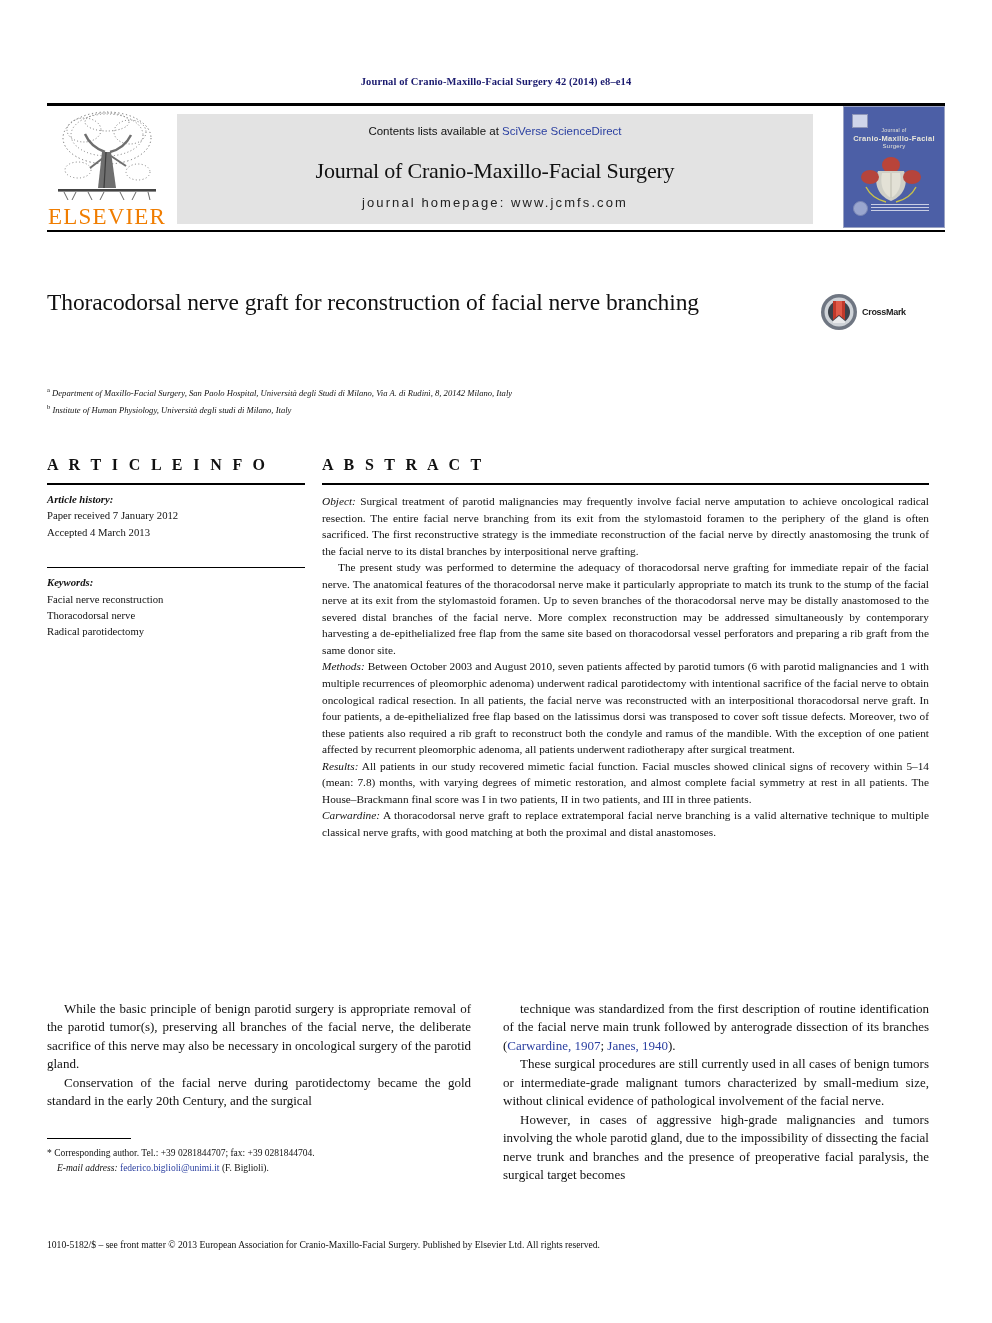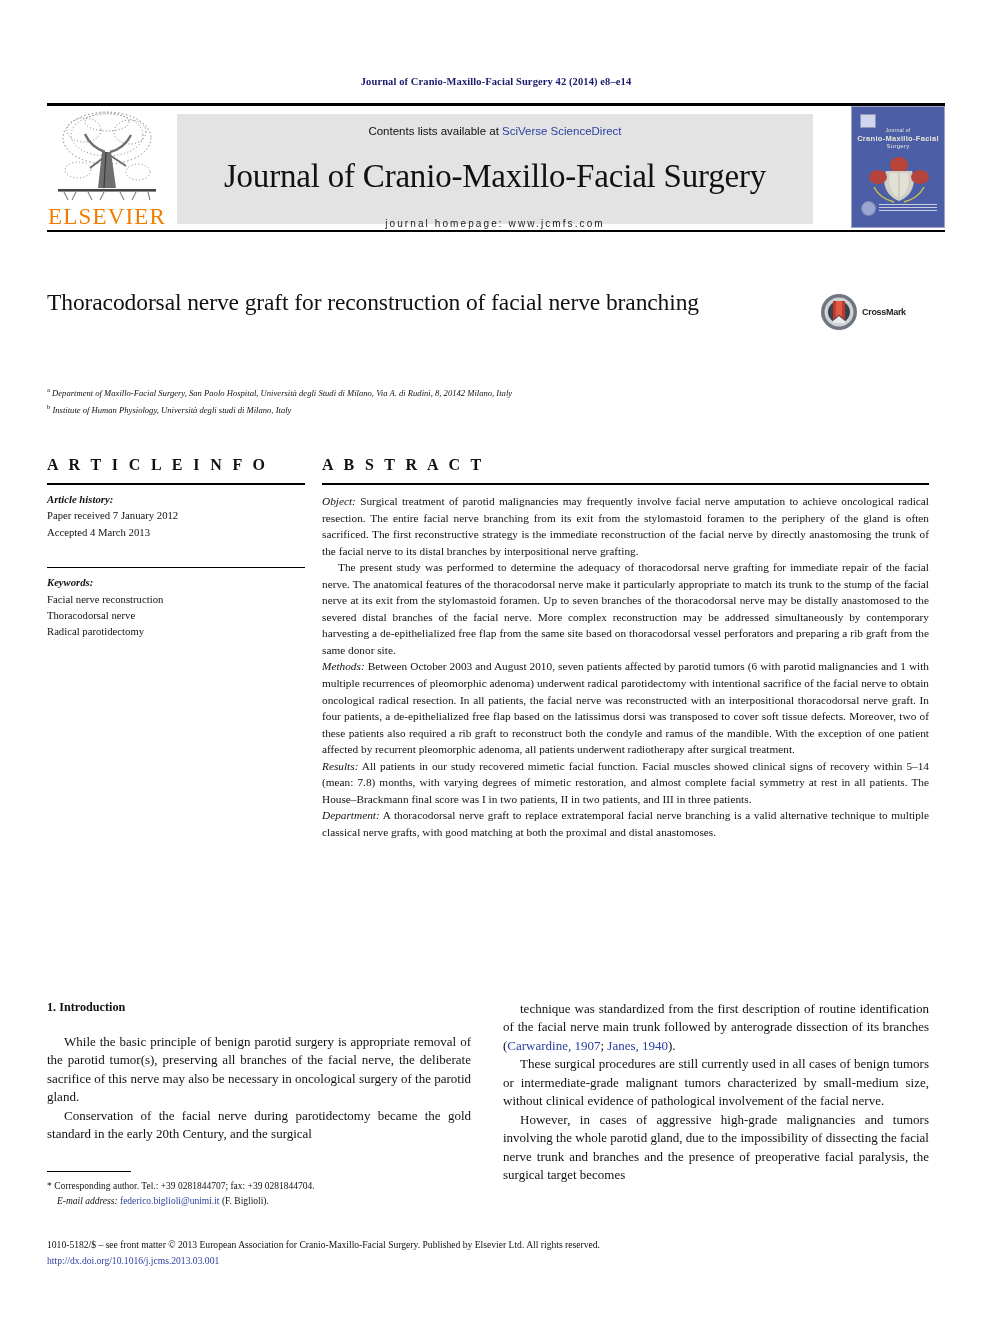--- a/index.html
+++ b/index.html
@@ -50,33 +50,33 @@
   }
   .banner-top {
     margin-top: 11px;
     font-family: "Liberation Sans", sans-serif;
     font-size: 11.5px; color: #111;
   }
   .banner-top .sd { color: #2a3fa0; }
   .banner-title {
     margin-top: 21px;
     font-family: "Liberation Serif", serif;
-    font-size: 33px; color: #111; letter-spacing: -0.2px;
+    font-size: 22px; color: #111; letter-spacing: -0.2px;
   }
   .banner-home {
-    margin-top: 23px;
+    margin-top: 11px;
     font-family: "Liberation Sans", sans-serif;
-    font-size: 10px; letter-spacing: 2.1px; color: #222;
+    font-size: 13px; letter-spacing: 2.1px; color: #222;
   }
   .cover {
     position: absolute; left: 790px; top: 0px; width: 108px; height: 124px;
     display: flex; align-items: flex-start; justify-content: flex-end;
   }
   .cover-img {
-    width: 94px; height: 122px;
+    width: 102px; height: 122px;
     background: #4c5fa6;
     border: 1px solid #9aa3c4;
     position: relative; overflow: hidden;
   }
   .cv-badge {
     position: absolute; left: 8px; top: 7px; width: 16px; height: 14px;
     background: #cfd5ea; border: 1px solid #8d95b8;
   }
   .cv-t1, .cv-t2, .cv-t3 {
     position: absolute; width: 100%; text-align: center;
@@ -305,27 +305,26 @@
 
   <div class="abs-col">
     <div class="sec-head">A B S T R A C T</div>
     <div class="hr-thick"></div>
     <div class="abstract">
       <div id="abstract-paragraphs">
           <p><i>Object:</i> Surgical treatment of parotid malignancies may frequently involve facial nerve amputation to achieve oncological radical resection. The entire facial nerve branching from its exit from the stylomastoid foramen to the periphery of the gland is often sacrificed. The first reconstructive strategy is the immediate reconstruction of the facial nerve by directly anastomosing the trunk of the facial nerve to its distal branches by interpositional nerve grafting.</p>
           <p class="ind">The present study was performed to determine the adequacy of thoracodorsal nerve grafting for immediate repair of the facial nerve. The anatomical features of the thoracodorsal nerve make it particularly appropriate to match its trunk to the stump of the facial nerve at its exit from the stylomastoid foramen. Up to seven branches of the thoracodorsal nerve may be distally anastomosed to the severed distal branches of the facial nerve. More complex reconstruction may be addressed simultaneously by contemporary harvesting a de-epithelialized free flap from the same site based on thoracodorsal vessel perforators and preparing a rib graft from the same donor site.</p>
           <p><i>Methods:</i> Between October 2003 and August 2010, seven patients affected by parotid tumors (6 with parotid malignancies and 1 with multiple recurrences of pleomorphic adenoma) underwent radical parotidectomy with intentional sacrifice of the facial nerve to obtain oncological radical resection. In all patients, the facial nerve was reconstructed with an interpositional thoracodorsal nerve graft. In four patients, a de-epithelialized free flap based on the latissimus dorsi was transposed to cover soft tissue defects. Moreover, two of these patients also required a rib graft to reconstruct both the condyle and ramus of the mandible. With the exception of one patient affected by recurrent pleomorphic adenoma, all patients underwent radiotherapy after surgical treatment.</p>
           <p><i>Results:</i> All patients in our study recovered mimetic facial function. Facial muscles showed clinical signs of recovery within 5–14 (mean: 7.8) months, with varying degrees of mimetic restoration, and almost complete facial symmetry at rest in all patients. The House–Brackmann final score was I in two patients, II in two patients, and III in three patients.</p>
-          <p><i>Department:</i> A thoracodorsal nerve graft to replace extratemporal facial nerve branching is a valid alternative technique to multiple classical nerve grafts, with good matching at both the proximal and distal anastomoses.</p>
+          <p><i>Carwardine:</i> A thoracodorsal nerve graft to replace extratemporal facial nerve branching is a valid alternative technique to multiple classical nerve grafts, with good matching at both the proximal and distal anastomoses.</p>
         </div>
     </div>
   </div>
 
   <div class="col-left">
-    <h2 class="hnum">1. Introduction</h2>
     <div class="btext">
       <p>While the basic principle of benign parotid surgery is appropriate removal of the parotid tumor(s), preserving all branches of the facial nerve, the deliberate sacrifice of this nerve may also be necessary in oncological surgery of the parotid gland.</p>
       <p>Conservation of the facial nerve during parotidectomy became the gold standard in the early 20th Century, and the surgical</p>
     </div>
     <div class="fn-rule"></div>
     <div class="footnote">
       <div>* Corresponding author. Tel.: +39 0281844707; fax: +39 0281844704.</div>
       <div class="fn-ind">
         <span class="em">E-mail address:</span>
         <span class="mail">federico.biglioli@unimi.it</span><span> (F. Biglioli).</span>
@@ -336,16 +335,15 @@
   <div class="col-right">
     <div class="btext">
       <p>technique was standardized from the first description of routine identification of the facial nerve main trunk followed by anterograde dissection of its branches (<span class="cite">Carwardine, 1907</span>; <span class="cite">Janes, 1940</span>).</p>
       <p>These surgical procedures are still currently used in all cases of benign tumors or intermediate-grade malignant tumors characterized by small-medium size, without clinical evidence of pathological involvement of the facial nerve.</p>
       <p>However, in cases of aggressive high-grade malignancies and tumors involving the whole parotid gland, due to the impossibility of dissecting the facial nerve trunk and branches and the presence of preoperative facial paralysis, the surgical target becomes</p>
     </div>
   </div>
 
   <div class="bottom">
     <div>1010-5182/$ – see front matter © 2013 European Association for Cranio-Maxillo-Facial Surgery. Published by Elsevier Ltd. All rights reserved.</div>
-    <div class="doi">http://dx.doi.org/10.1016/j.jcms.2013.03.001</div>
   </div>
 
 </div>
 
 </body></html>

